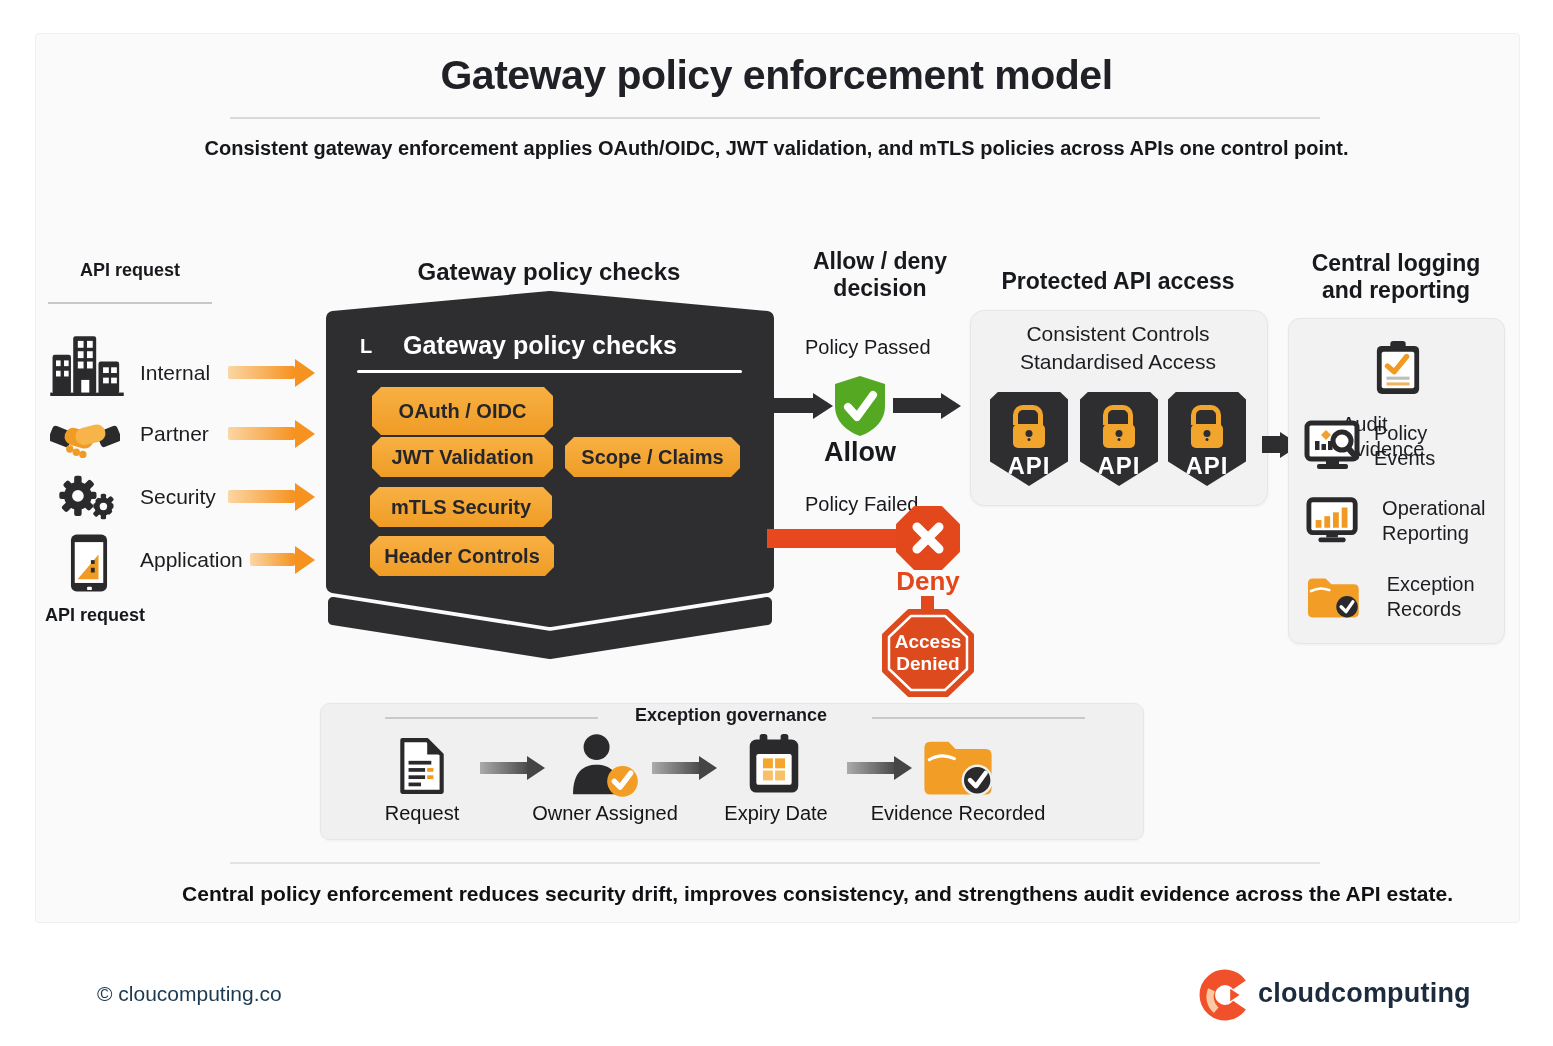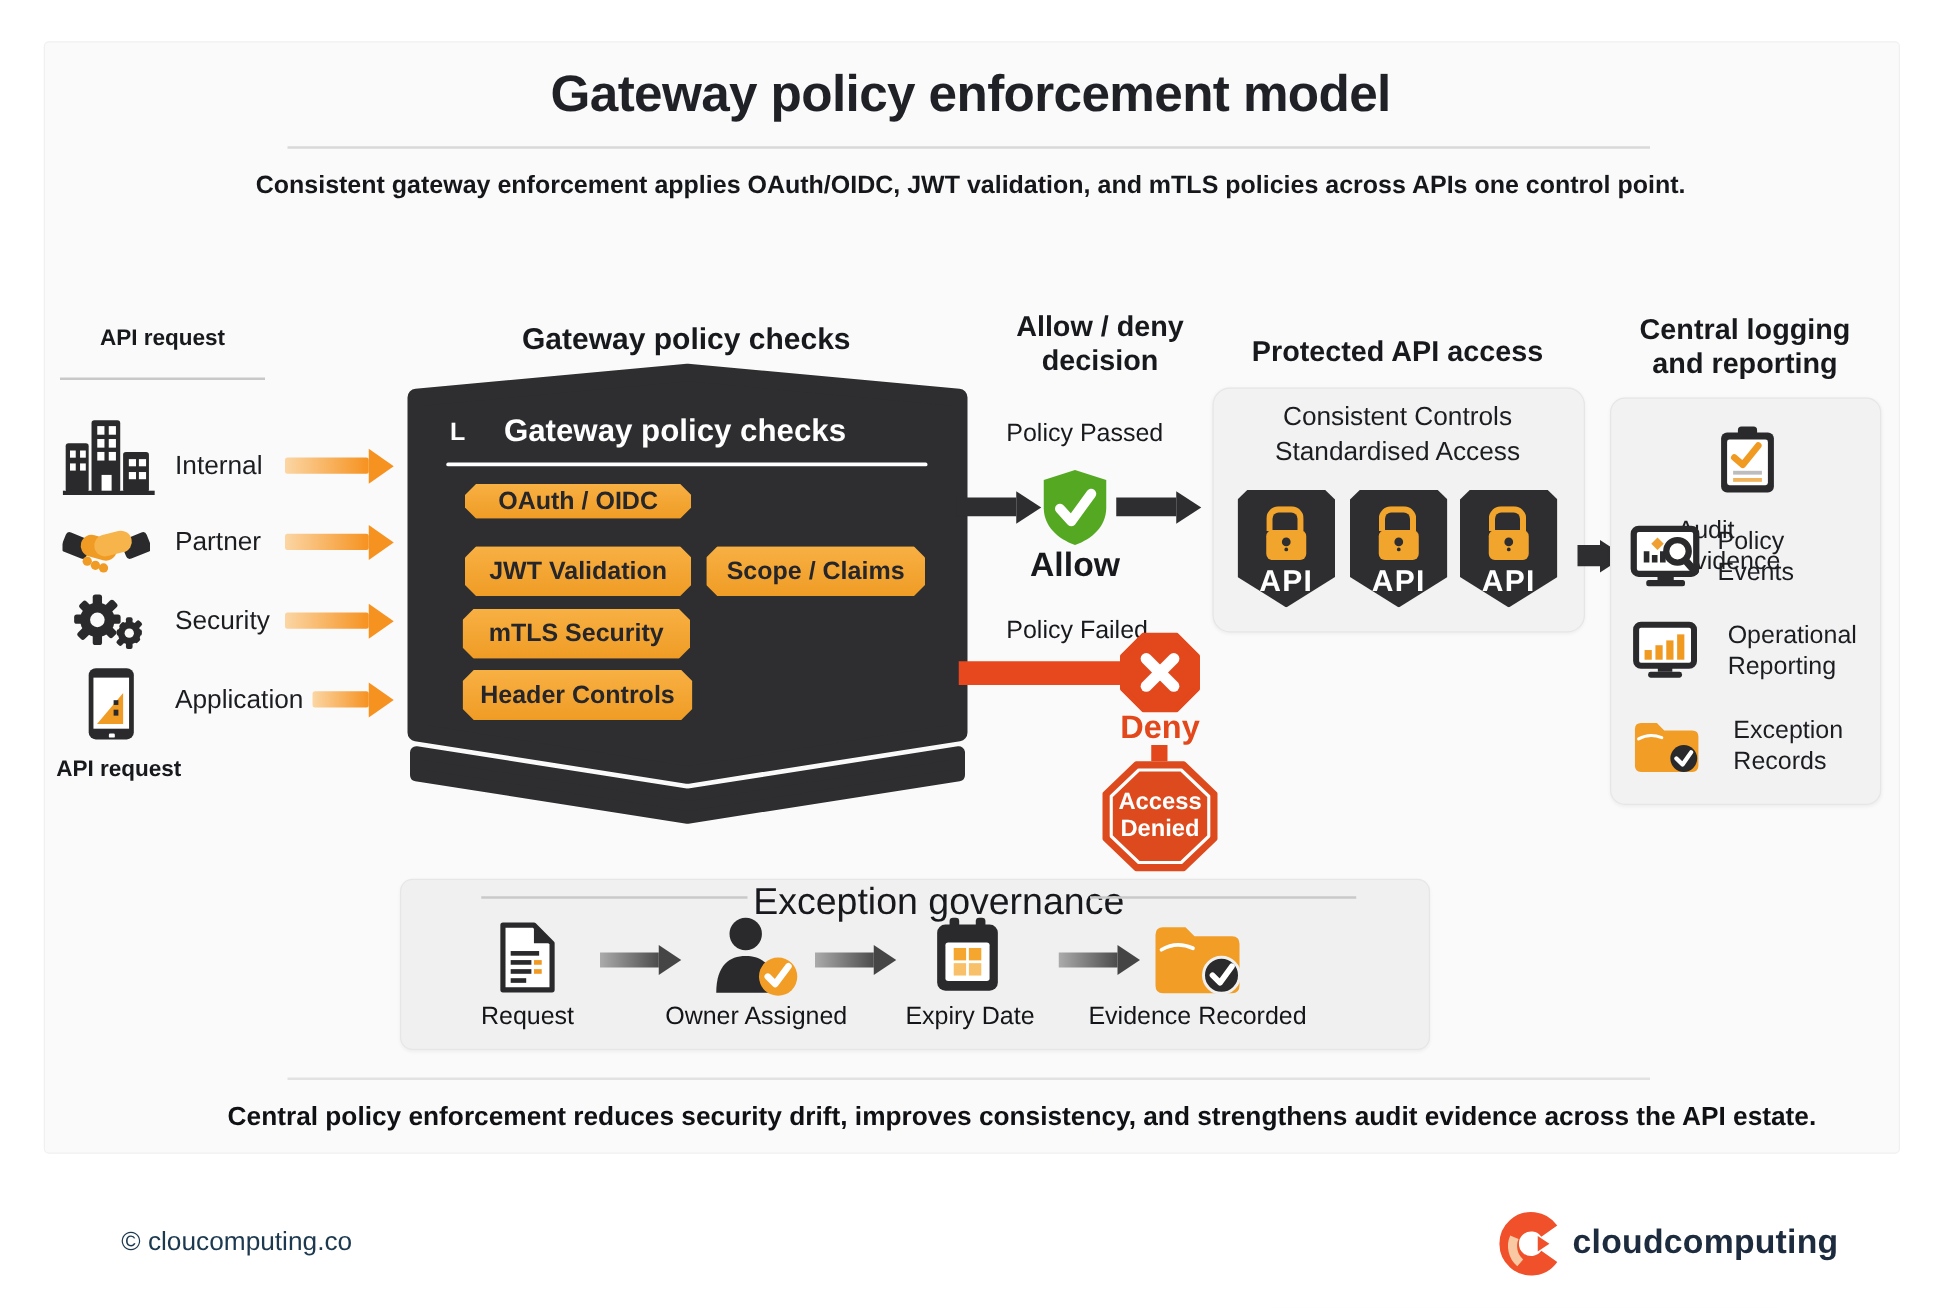--- a/index.html
+++ b/index.html
@@ -142,21 +142,21 @@
 
   <svg class="abs" style="left:325px;top:290px;" width="450" height="375" viewBox="0 0 450 375">
     <polygon points="8,28 225,8 442,28 442,296 225,330 8,296" fill="#2e2e30" stroke="#2e2e30" stroke-width="14" stroke-linejoin="round"></polygon>
     <polygon points="8,312 225,346 442,312 442,330 225,364 8,330" fill="#2e2e30" stroke="#2e2e30" stroke-width="10" stroke-linejoin="round"></polygon>
   </svg>
 
   <div class="abs" style="left:360px;top:335px;color:#fff;font-weight:bold;font-size:20px;">L</div>
   <div class="abs panel-title" style="left:400px;top:331px;width:280px;text-align:center;">Gateway policy checks</div>
   <div class="abs" style="left:357px;top:370px;width:385px;height:3px;background:#fff;border-radius:2px;"></div>
 
-  <div class="chip" style="left:372px;top:387px;width:181px;height:28px;">OAuth / OIDC</div>
+  <div class="chip" style="left:372px;top:387px;width:181px;height:48px;">OAuth / OIDC</div>
   <div class="chip" style="left:372px;top:437px;width:181px;height:40px;">JWT Validation</div>
   <div class="chip" style="left:565px;top:437px;width:175px;height:40px;">Scope / Claims</div>
   <div class="chip" style="left:370px;top:487px;width:182px;height:40px;">mTLS Security</div>
   <div class="chip" style="left:370px;top:536px;width:184px;height:40px;">Header Controls</div>
 
   <div class="abs colhead" style="left:795px;top:248px;width:170px;">Allow / deny decision</div>
   <div class="abs" style="left:805px;top:336px;font-size:20px;color:#17191d;">Policy Passed</div>
 
   <div class="barrow" style="left:765px;top:398px;width:48px;"></div>
 
@@ -261,21 +261,21 @@
     <svg width="56" height="48" viewBox="0 0 56 46">
       <path d="M2 9 Q2 4 7 4 H20 L26 10 H49 Q54 10 54 15 V39 Q54 44 49 44 H7 Q2 44 2 39 Z" fill="#f29d26"></path>
       <path d="M5 17 Q14 12 24 16" fill="none" stroke="#fff" stroke-width="2.5" stroke-linecap="round"></path>
       <circle cx="42" cy="33" r="11" fill="#2a2a2c"></circle>
       <polyline points="36,33 41,38 48,28" fill="none" stroke="#fff" stroke-width="3.5" stroke-linecap="round" stroke-linejoin="round"></polyline>
     </svg>
     <div class="loglabel" style="width:112px;">Exception Records</div>
   </div>
 
   <div class="abs graybox" style="left:320px;top:703px;width:822px;height:135px;border-radius:10px;background:#f0f0f0;"></div>
-  <div class="abs" style="left:320px;top:705px;width:822px;text-align:center;font-size:30px;font-weight:normal;color:#17191d;padding-left:20px;">Exception governance</div>
+  <div class="abs" style="left:320px;top:705px;width:822px;text-align:center;font-size:18px;font-weight:bold;color:#17191d;">Exception governance</div>
   <div class="abs" style="left:385px;top:717px;width:213px;height:1.5px;background:#c9c9c9;"></div>
   <div class="abs" style="left:872px;top:717px;width:213px;height:1.5px;background:#c9c9c9;"></div>
 
   <svg class="abs" style="left:398px;top:736px;" width="48" height="60" viewBox="0 0 46 58">
     <path d="M4 4 H28 L42 18 V54 H4 Z" fill="#fff" stroke="#2a2a2c" stroke-width="4" stroke-linejoin="round"></path>
     <path d="M28 4 V18 H42 Z" fill="#2a2a2c"></path>
     <rect x="10" y="24" width="22" height="3.6" fill="#2a2a2c"></rect>
     <rect x="10" y="31" width="16" height="3.6" fill="#2a2a2c"></rect>
       <rect x="28" y="31" width="6" height="3.6" fill="#f09a22"></rect>
     <rect x="10" y="38" width="16" height="3.6" fill="#2a2a2c"></rect>

